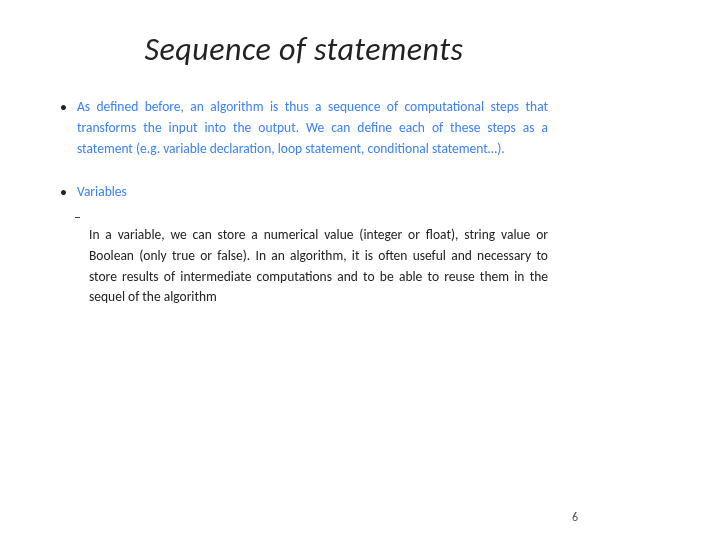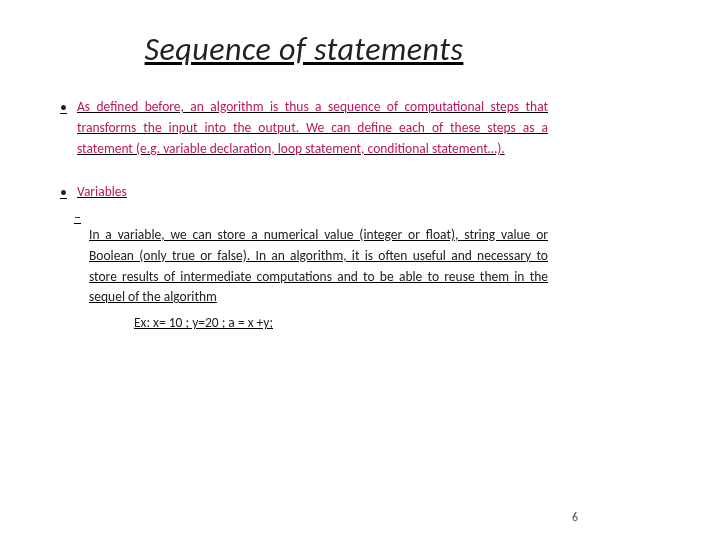--- a/index.html
+++ b/index.html
@@ -15,21 +15,20 @@
       font-family: 'Calibri', 'Segoe UI', Arial, sans-serif;
       overflow: hidden;
       position: relative;
     }
 
     .slide-container {
       width: 608px;
       height: 540px;
       padding: 30px 50px 30px 50px;
       position: relative;
-      text-decoration: underline;
     }
 
     .slide-title {
       font-size: 32px;
       font-style: italic;
       font-weight: normal;
       color: #222222;
       text-align: center;
       margin-bottom: 28px;
       letter-spacing: 0.5px;
@@ -52,21 +51,21 @@
     .bullet-dot {
       font-size: 14px;
       color: #222;
       margin-right: 10px;
       margin-top: 2px;
       flex-shrink: 0;
     }
 
     .bullet-text {
       font-size: 13.5px;
-      color: #be185d;
+      color: #3b82f6;
       line-height: 1.55;
       text-align: justify;
       flex: 1;
     }
 
     .sub-bullet-section {
       margin-top: 6px;
       padding-left: 14px;
     }
 
@@ -128,21 +127,20 @@
       <div class="bullet-item">
         <span class="bullet-dot">•</span>
         <span class="bullet-text">Variables</span>
       </div>
 
       <div class="sub-bullet-section">
         <div class="sub-bullet-item">
           <span class="sub-bullet-dash">–</span>
           <span class="sub-bullet-text">In a variable, we can store a numerical value (integer or float), string value or Boolean (only true or false). In an algorithm, it is often  useful  and  necessary  to  store  results  of  intermediate computations and to be able to reuse them in the sequel of the algorithm</span>
         </div>
-        <div class="example-line">Ex:   x= 10 ; y=20 ;  a = x +y;</div>
       </div>
     </div>
 
   </div>
 
   <div class="page-number">6</div>
 
 </div>
 
 </body></html>

